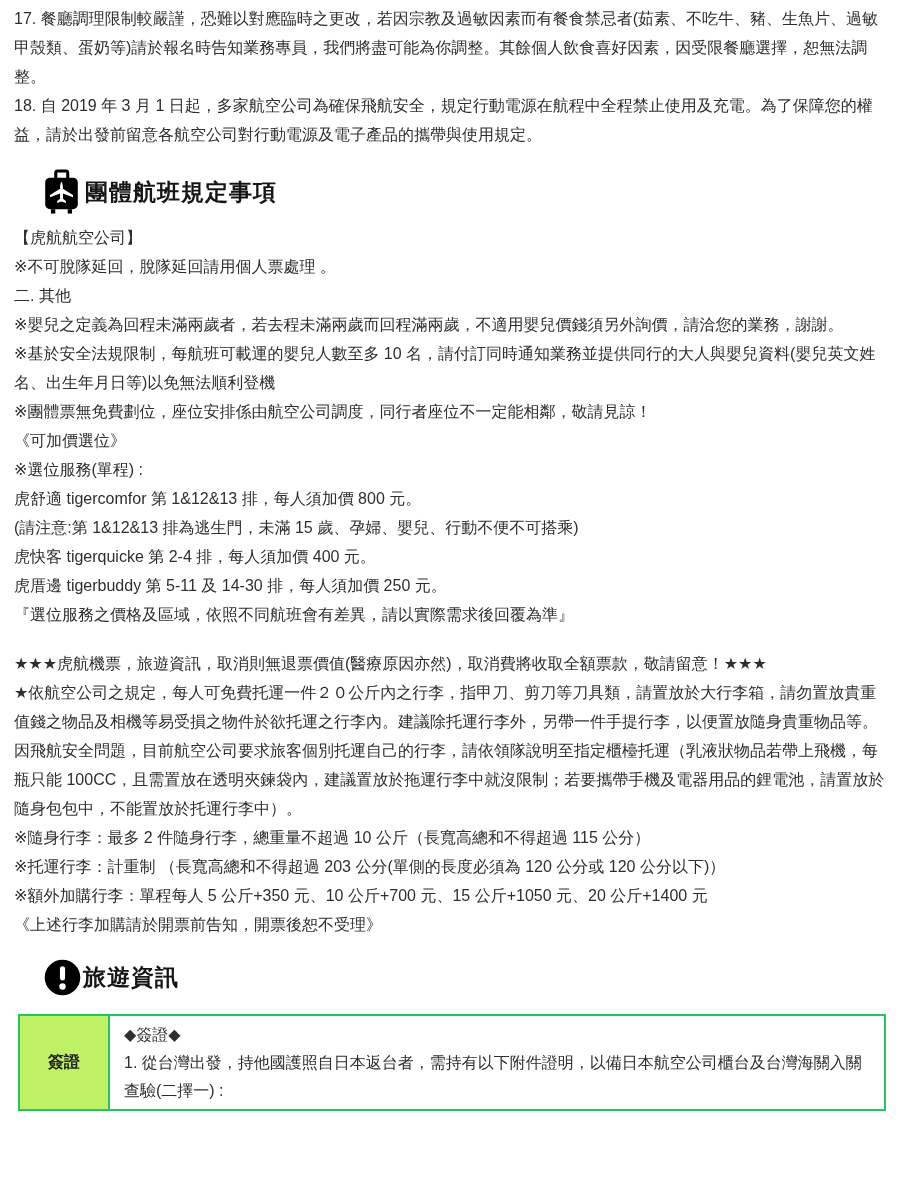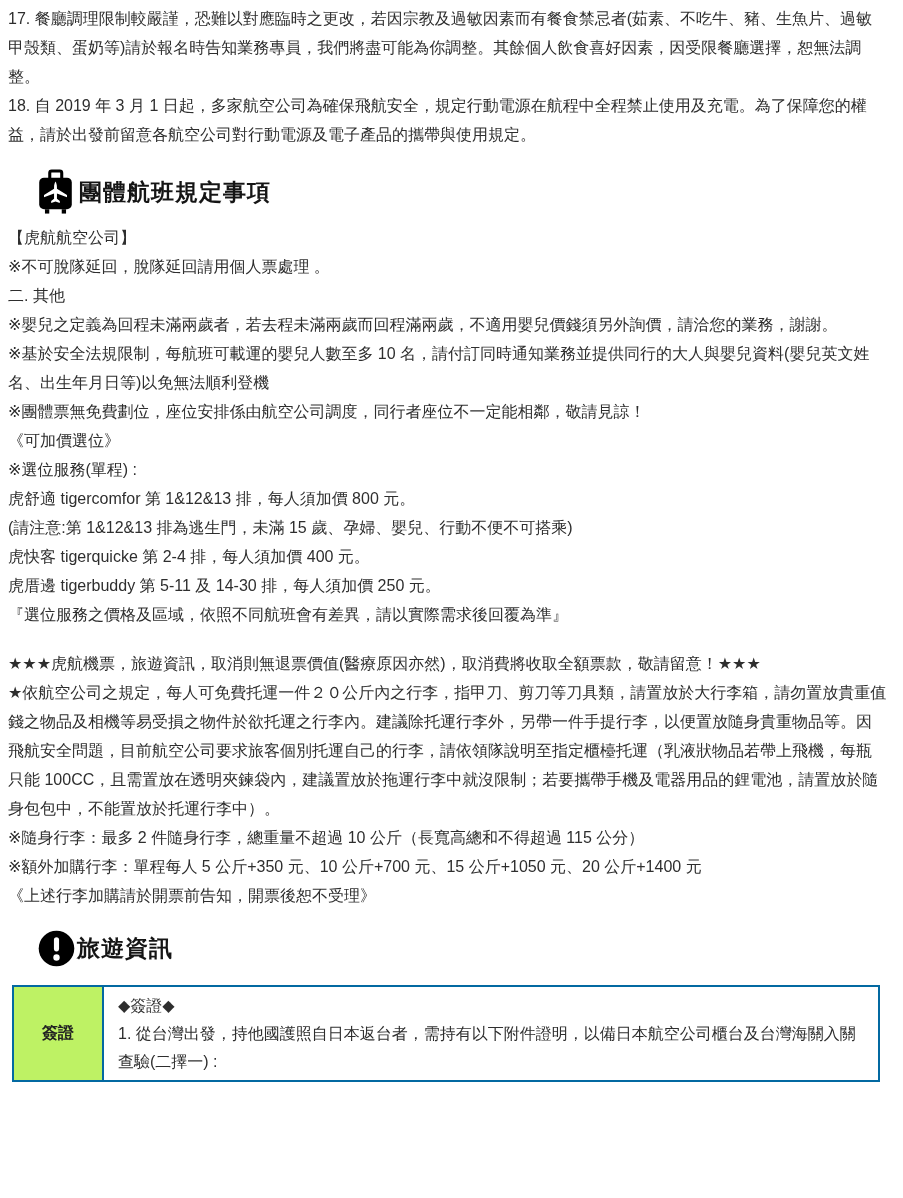--- a/index.html
+++ b/index.html
@@ -1,31 +1,31 @@
 <!DOCTYPE html>
 <html><head>
 <meta charset="utf-8">
 <style>
   html,body{margin:0;padding:0;background:#ffffff;}
   body{
     width:903px;height:1198px;overflow:hidden;
     font-family:"Liberation Sans","DejaVu Sans",sans-serif;
     color:#2e2e2e;
   }
-  .page{box-sizing:border-box;width:903px;height:1006px;padding:4px 16px 0 8px;}
+  .page{box-sizing:border-box;width:903px;height:1006px;padding:4px 16px 0 14px;}
   .para{font-size:16px;line-height:29px;margin:0;word-break:break-all;}
   .section-header{display:flex;align-items:center;margin:20px 0 8px 30px;}
   .section-header .hicon{flex:0 0 auto;display:inline-flex;}
   .section-title{font-size:23px;font-weight:bold;color:#151515;margin:0 16px 0 6px;letter-spacing:1px;}
   .section-header.travel .section-title{margin-left:2px;}
   .block-gap{margin-top:20px;}
   .info-table{
     border-collapse:collapse;margin:18px 0 0 4px;width:868px;table-layout:fixed;
   }
-  .info-table td{border:2px solid #0369a1;vertical-align:middle;}
+  .info-table td{border:2px solid #22c55e;vertical-align:middle;}
   .info-table td.row-label{
     width:86px;background:#bef264;text-align:center;
     font-weight:bold;font-size:16px;color:#222;
   }
   .info-table td.row-content{padding:5px 12px 4px 14px;}
   .info-table .cell-line{font-size:16px;line-height:28px;margin:0;word-break:break-all;}
 </style>
 </head>
 <body>
 
@@ -62,20 +62,21 @@
       <p class="para">(請注意:第 1&amp;12&amp;13 排為逃生門，未滿 15 歲、孕婦、嬰兒、行動不便不可搭乘)</p>
       <p class="para">虎快客 tigerquicke 第 2-4 排，每人須加價 400 元。</p>
       <p class="para">虎厝邊 tigerbuddy 第 5-11 及 14-30 排，每人須加價 250 元。</p>
       <p class="para">『選位服務之價格及區域，依照不同航班會有差異，請以實際需求後回覆為準』</p>
     </div>
 
   <div class="block-gap">
       <p class="para">★★★虎航機票，旅遊資訊，取消則無退票價值(醫療原因亦然)，取消費將收取全額票款，敬請留意！★★★</p>
       <p class="para">★依航空公司之規定，每人可免費托運一件２０公斤內之行李，指甲刀、剪刀等刀具類，請置放於大行李箱，請勿置放貴重值錢之物品及相機等易受損之物件於欲托運之行李內。建議除托運行李外，另帶一件手提行李，以便置放隨身貴重物品等。因飛航安全問題，目前航空公司要求旅客個別托運自己的行李，請依領隊說明至指定櫃檯托運（乳液狀物品若帶上飛機，每瓶只能 100CC，且需置放在透明夾鍊袋內，建議置放於拖運行李中就沒限制；若要攜帶手機及電器用品的鋰電池，請置放於隨身包包中，不能置放於托運行李中）。</p>
       <p class="para">※隨身行李：最多 2 件隨身行李，總重量不超過 10 公斤（長寬高總和不得超過 115 公分）</p>
+      <p class="para">※托運行李：計重制 （長寬高總和不得超過 203 公分(單側的長度必須為 120 公分或 120 公分以下)）</p>
       <p class="para">※額外加購行李：單程每人 5 公斤+350 元、10 公斤+700 元、15 公斤+1050 元、20 公斤+1400 元</p>
       <p class="para">《上述行李加購請於開票前告知，開票後恕不受理》</p>
     </div>
 
   <div class="section-header travel">
     <span class="hicon">
       <svg width="37" height="37" viewBox="0 0 36 36" xmlns="http://www.w3.org/2000/svg">
         <circle cx="18" cy="18" r="17.3" fill="#000000"></circle>
         <rect x="15.5" y="7" width="5" height="13.8" rx="2.5" fill="#ffffff"></rect>
         <circle cx="18" cy="26.8" r="3.1" fill="#ffffff"></circle>

